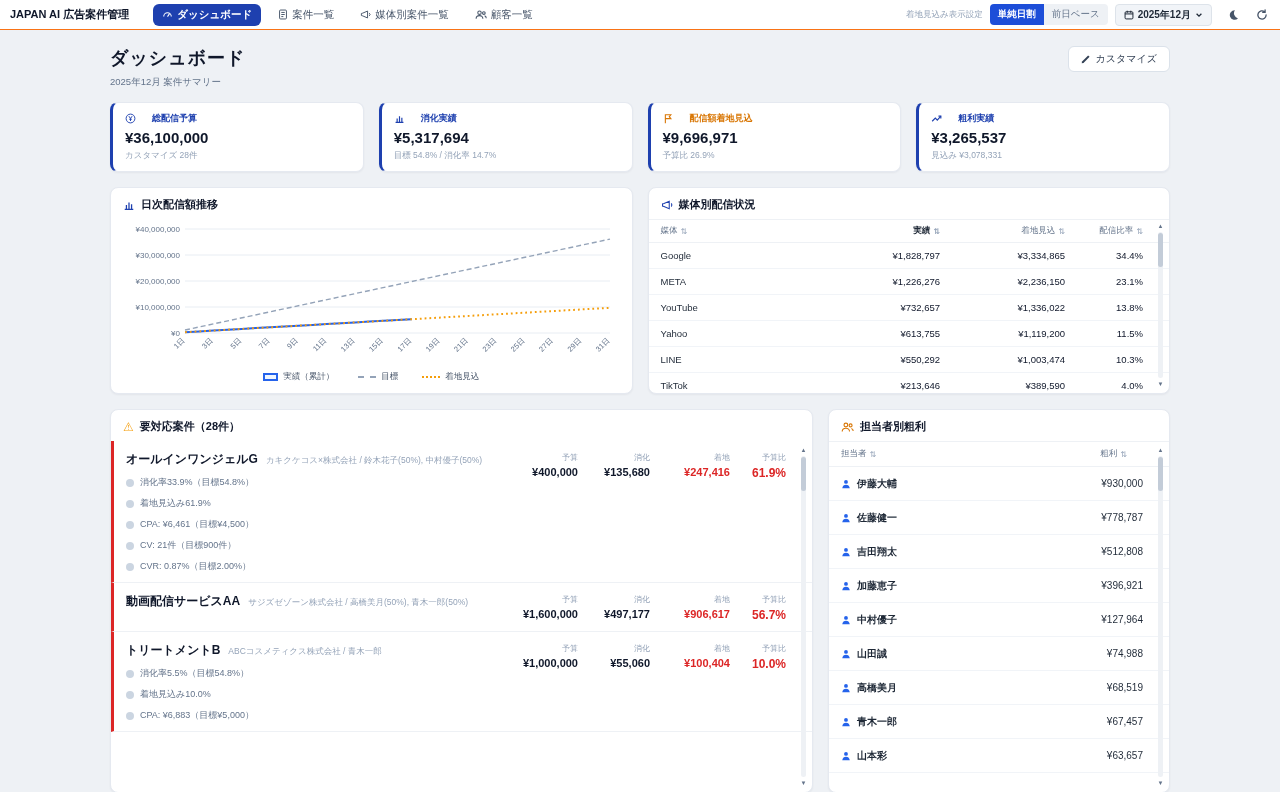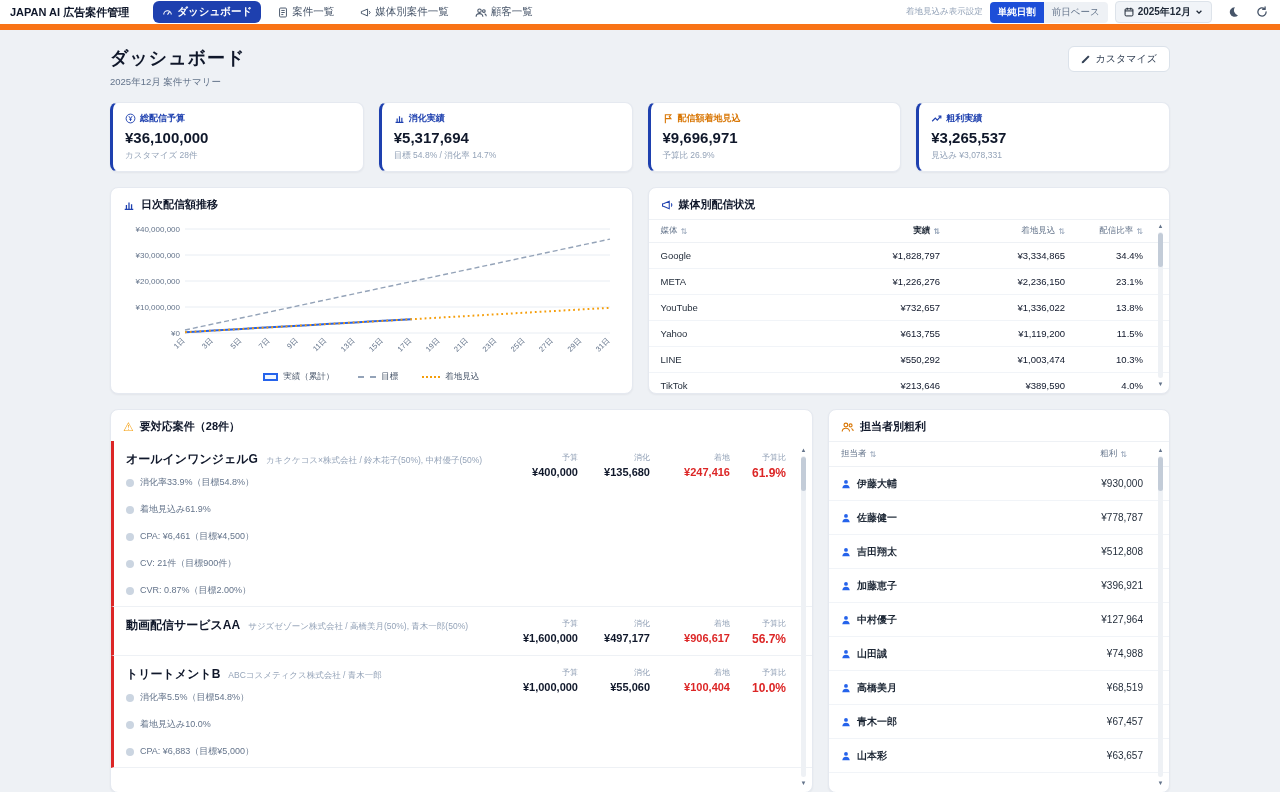--- a/index.html
+++ b/index.html
@@ -1,42 +1,42 @@
 <!DOCTYPE html>
 <html><head>
 <meta charset="utf-8">
 <style>
 *{margin:0;padding:0;box-sizing:border-box}
 html,body{width:1280px;height:792px;overflow:hidden}
 body{background:#eef1f5;font-family:"Liberation Sans","DejaVu Sans",sans-serif;color:#0f172a}
 button{font-family:inherit;border:none;background:none;cursor:pointer;color:inherit}
 svg{display:block}
 
-.topbar{height:30px;background:#fff;border-bottom:6px solid #f97316;display:flex;align-items:center;padding:0 10px;gap:8px}
+.topbar{height:30px;background:#fff;border-bottom:1px solid #f97316;display:flex;align-items:center;padding:0 10px;gap:8px}
 .brand{font-size:11px;font-weight:bold;white-space:nowrap;margin-right:16px}
 .nav{display:flex;align-items:center;gap:8px}
 .nav-item{display:flex;align-items:center;gap:4px;font-size:10.5px;color:#475569;padding:4px 9px;border-radius:6px;white-space:nowrap}
 .nav-item.active{background:#1e40af;color:#fff;font-weight:bold}
 .topbar-right{margin-left:auto;display:flex;align-items:center;gap:7px}
 .settings-label{font-size:8.5px;color:#94a3b8;white-space:nowrap}
 .seg{display:flex;border-radius:4px;overflow:hidden}
 .seg button{font-size:9.5px;padding:4px 8px;white-space:nowrap}
 .seg .on{background:#1d4ed8;color:#fff;font-weight:bold}
 .seg .off{background:#eef1f5;color:#64748b}
 .month{display:flex;align-items:center;gap:4px;background:#f1f4f8;border:1px solid #dde3ea;border-radius:4px;font-size:10px;font-weight:bold;padding:3px 8px;color:#1f2937}
 .iconbtn{color:#475569;padding:2px;margin-left:6px}
 
 .main{width:1060px;margin:0 auto;padding-top:16px}
 .page-head{display:flex;align-items:flex-start;justify-content:space-between}
 .page-title{font-size:18px;font-weight:bold;letter-spacing:1px}
 .page-sub{font-size:9.5px;color:#64748b;margin-top:6px}
 .customize{display:flex;align-items:center;gap:5px;background:#fff;border:1px solid #dbe2ea;border-radius:6px;font-size:10px;padding:5px 12px;color:#334155}
 .kpi-row{display:grid;grid-template-columns:repeat(4,1fr);gap:15px;margin-top:13px}
 .kpi{background:#fff;border:1px solid #e5e9f0;border-left:3px solid #1e40af;border-radius:8px;padding:9px 12px;box-shadow:0 1px 2px rgba(15,23,42,.05)}
-.kpi-label{display:flex;align-items:center;gap:4px;font-size:9px;font-weight:bold;color:#1e40af}
+.kpi-label{display:flex;align-items:center;gap:16px;font-size:9px;font-weight:bold;color:#1e40af}
 .kpi-label.amber{color:#d97706}
 .kpi-value{font-size:15px;font-weight:bold;margin-top:4px}
 .kpi-sub{font-size:8.5px;color:#94a3b8;margin-top:4px}
 .mid-row{display:grid;grid-template-columns:1fr 1fr;gap:15px;margin-top:15px}
 .bot-row{display:grid;grid-template-columns:703px 342px;gap:15px;margin-top:15px}
 .card{background:#fff;border:1px solid #e5e9f0;border-radius:8px;box-shadow:0 1px 2px rgba(15,23,42,.05);position:relative;overflow:hidden}
 .mid-row .card{height:207px}
 .bot-row .card{height:384px}
 .card-head{display:flex;align-items:center;gap:6px;padding:9px 12px 7px;font-size:11px;font-weight:bold}
 .hicon{color:#1e40af;display:flex}
@@ -62,21 +62,21 @@
 .vscroll{position:absolute;right:3px;top:34px;bottom:5px;width:11px;display:flex;flex-direction:column;align-items:center}
 .sarrow{font-size:6px;color:#64748b;line-height:8px}
 .rail{flex:1;width:5px;background:#eef1f5;border-radius:3px;margin:2px 0;position:relative}
 .thumb{position:absolute;top:1px;left:0;width:5px;height:34px;background:#c3ccd8;border-radius:3px}
 
 .case{border-left:3px solid #dc2626;border-bottom:1px solid #eef1f5;padding:10px 26px 9px 12px;display:flex;gap:10px}
 .case-left{flex:1;min-width:0}
 .case-title-row{display:flex;align-items:baseline;gap:8px;white-space:nowrap}
 .case-title{font-size:12px;font-weight:bold}
 .case-client{font-size:8.5px;color:#94a3b8;overflow:hidden;text-overflow:ellipsis}
-.case-notes{margin-top:8px;display:flex;flex-direction:column;gap:14px}
+.case-notes{margin-top:8px;display:flex;flex-direction:column;gap:8px}
 .note{display:flex;align-items:center;gap:6px;font-size:9px;color:#64748b}
 .note-dot{width:8px;height:8px;border-radius:50%;background:#cbd5e1;flex:none}
 .case-metrics{display:grid;grid-template-columns:76px 68px 76px 52px;column-gap:4px;text-align:right;flex:none;padding-top:1px;align-content:start}
 .metric .m-label{font-size:8px;color:#94a3b8}
 .metric .m-value{font-size:11px;font-weight:bold;margin-top:3px;white-space:nowrap}
 .metric .m-value.red{color:#dc2626}
 .metric .m-value.big{font-size:12px}
 
 .ptable-head{display:flex;justify-content:space-between;padding:6px 42px 6px 12px;border-top:1px solid #eef1f5;border-bottom:1px solid #eef1f5;font-size:8.5px;color:#64748b}
 .prow{display:flex;justify-content:space-between;align-items:center;padding:9.5px 26px 9.5px 12px;border-bottom:1px solid #f1f4f8;font-size:10px}

